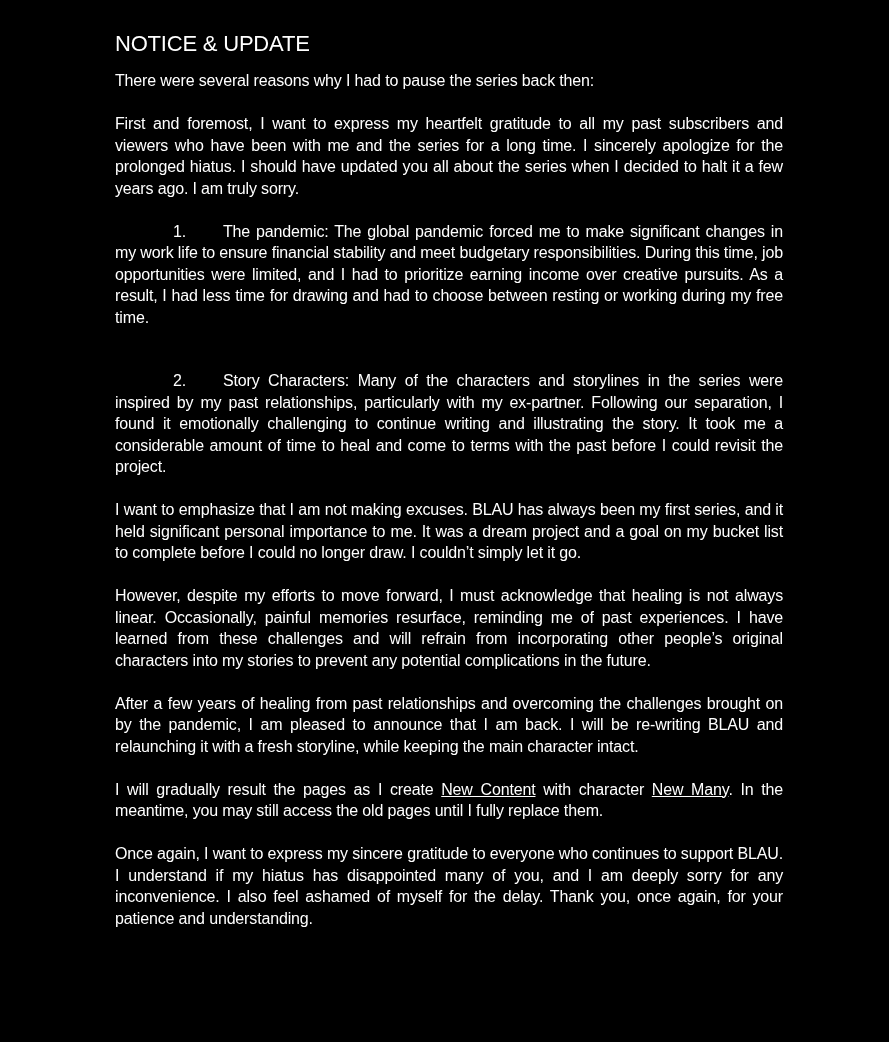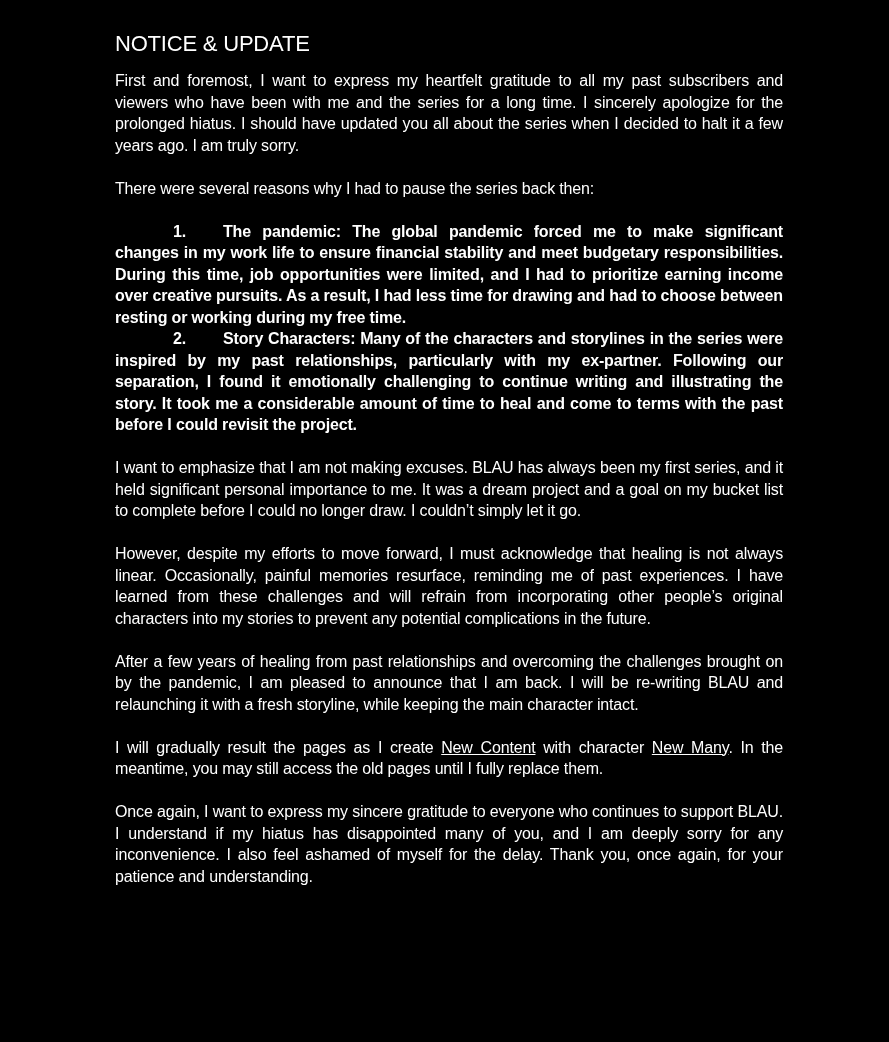--- a/index.html
+++ b/index.html
@@ -3,32 +3,32 @@
   <meta charset="utf-8">
   <style>
     html, body { margin: 0; padding: 0; }
     body {
       width: 889px; height: 1042px; background: #000; color: #fff;
       font-family: "Liberation Sans", sans-serif; overflow: hidden;
     }
     .page { position: absolute; left: 115px; top: 29px; width: 668px; }
     h1 { font-size: 22px; font-weight: normal; margin: 0 0 11px 0; line-height: 30px; letter-spacing: -0.2px; }
     p { font-size: 16px; line-height: 21.5px; margin: 0 0 21.5px 0; text-align: justify; letter-spacing: -0.15px; }
-    p.list-item { margin: 0; text-indent: 58px; font-weight: bold; }
-    p.list-item.last { margin-bottom: 21.5px; }
+    p.list-item { margin: 0; text-indent: 58px; }
+    p.list-item.last { margin-bottom: 21.5px; margin-top: 42px; }
     .num { display: inline-block; width: 50px; text-indent: 0; }
     a { color: #fff; }
   </style>
 </head>
 <body>
 
 <div class="page">
   <h1>NOTICE &amp; UPDATE</h1>
+  <p>There were several reasons why I had to pause the series back then:</p>
   <p>First and foremost, I want to express my heartfelt gratitude to all my past subscribers and viewers who have been with me and the series for a long time. I sincerely apologize for the prolonged hiatus. I should have updated you all about the series when I decided to halt it a few years ago. I am truly sorry.</p>
-  <p>There were several reasons why I had to pause the series back then:</p>
   <p class="list-item"><span class="num">1.</span><span>The pandemic: The global pandemic forced me to make significant changes in my work life to ensure financial stability and meet budgetary responsibilities. During this time, job opportunities were limited, and I had to prioritize earning income over creative pursuits. As a result, I had less time for drawing and had to choose between resting or working during my free time.</span></p>
   <p class="list-item last"><span class="num">2.</span><span>Story Characters: Many of the characters and storylines in the series were inspired by my past relationships, particularly with my ex-partner. Following our separation, I found it emotionally challenging to continue writing and illustrating the story. It took me a considerable amount of time to heal and come to terms with the past before I could revisit the project.</span></p>
   <p>I want to emphasize that I am not making excuses. BLAU has always been my first series, and it held significant personal importance to me. It was a dream project and a goal on my bucket list to complete before I could no longer draw. I couldn’t simply let it go.</p>
   <p>However, despite my efforts to move forward, I must acknowledge that healing is not always linear. Occasionally, painful memories resurface, reminding me of past experiences. I have learned from these challenges and will refrain from incorporating other people’s original characters into my stories to prevent any potential complications in the future.</p>
   <p>After a few years of healing from past relationships and overcoming the challenges brought on by the pandemic, I am pleased to announce that I am back. I will be re-writing BLAU and relaunching it with a fresh storyline, while keeping the main character intact.</p>
   <p><span>I will gradually result the pages as I create </span><a href="#">New Content</a><span> with character </span><a href="#">New Many</a><span>. In the meantime, you may still access the old pages until I fully replace them.</span></p>
   <p>Once again, I want to express my sincere gratitude to everyone who continues to support BLAU. I understand if my hiatus has disappointed many of you, and I am deeply sorry for any inconvenience. I also feel ashamed of myself for the delay. Thank you, once again, for your patience and understanding.</p>
 </div>
 
 </body></html>

